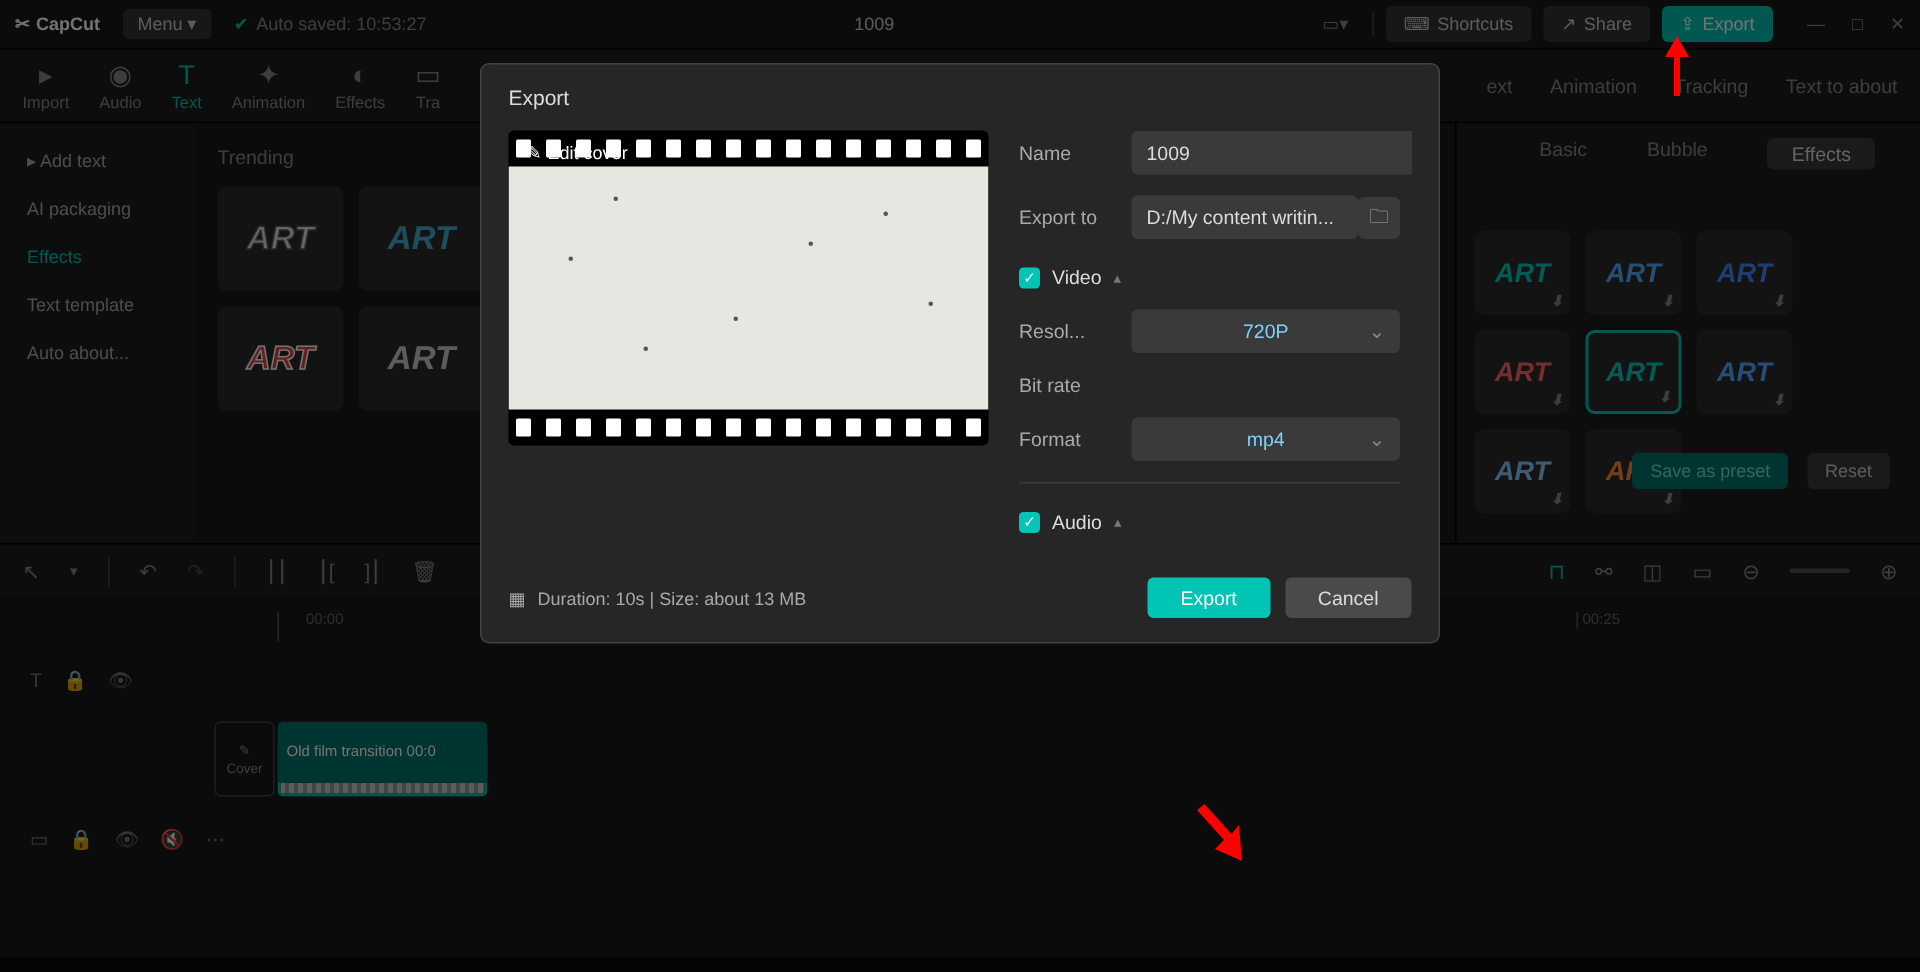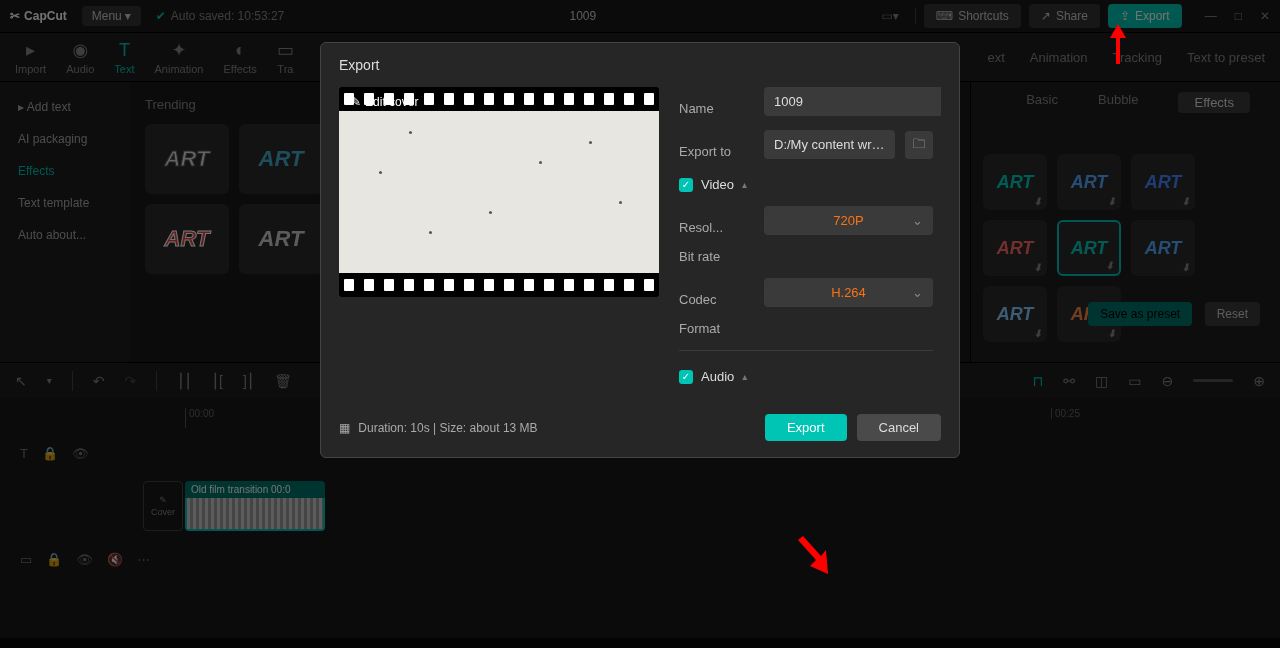--- a/index.html
+++ b/index.html
@@ -31,57 +31,57 @@
 .sidebar .sb-item.active { color: #00c4b4; }
 .sidebar .sb-item:first-child::before { content: "▸ "; }
 .content { flex: 1; padding: 15px; }
 .content .section-label { color: #888; font-size: 13px; margin-bottom: 12px; }
 .art-grid { display: flex; gap: 10px; flex-wrap: wrap; }
 .art-item { width: 84px; height: 70px; background: #2a2a2a; border-radius: 6px; display: flex; align-items: center; justify-content: center; font-size: 22px; font-weight: 900; font-style: italic; position: relative; }
 .art-item .dl { position: absolute; bottom: 3px; right: 5px; font-size: 10px; color: #888; }
 
 
 .right-panel { width: 310px; background: #1e1e1e; border-left: 1px solid #000; padding: 12px; }
-.right-panel .preset-btn { background: #00736a; color: #000000; padding: 5px 12px; border-radius: 4px; font-size: 12px; display: inline-block; margin-right: 8px; }
+.right-panel .preset-btn { background: #00736a; color: #5eead4; padding: 5px 12px; border-radius: 4px; font-size: 12px; display: inline-block; margin-right: 8px; }
 .right-panel .reset-btn { background: #3a3a3a; color: #ccc; padding: 5px 12px; border-radius: 4px; font-size: 12px; display: inline-block; }
 .right-panel .bottom-btns { position: absolute; right: 20px; top: 302px; }
 
 
 .tl-toolbar { height: 36px; background: #1e1e1e; border-top: 1px solid #000; display: flex; align-items: center; padding: 0 15px; gap: 20px; color: #888; font-size: 14px; }
 .tl-toolbar .sep { width: 1px; height: 20px; background: #444; }
 .tl-toolbar .tlspacer { flex: 1; }
 
 
 .timeline { flex: 1; background: #1a1a1a; padding: 10px 15px; position: relative; height: 240px; }
 .tl-ruler { height: 20px; color: #666; font-size: 10px; display: flex; gap: 160px; padding-left: 170px; }
 .tl-track { display: flex; align-items: center; height: 38px; margin-top: 6px; }
 .tl-track .track-ctrl { width: 170px; display: flex; gap: 14px; color: #777; font-size: 13px; padding-left: 5px; }
 .tl-clip { height: 50px; border-radius: 4px; overflow: hidden; position: relative; }
-.tl-clip .clip-label { position: absolute; top: 0; left: 0; right: 0; background: #00736a; color: #fff; font-size: 10px; padding: 3px 6px; white-space: nowrap; overflow: hidden; }
+.tl-clip .clip-label { position: absolute; top: 0; left: 0; right: 0; background: #00736a; color: #fff; font-size: 10px; padding: 15px 6px; white-space: nowrap; overflow: hidden; }
 .tl-clip .clip-body { margin-top: 15px; height: 35px; background: repeating-linear-gradient(90deg, #ccc 0, #ccc 3px, #999 3px, #999 6px); border: 2px solid #00c4b4; }
 .cover-box { width: 40px; height: 50px; border: 1px solid #444; border-radius: 4px; display: flex; flex-direction: column; align-items: center; justify-content: center; color: #888; font-size: 9px; gap: 2px; margin-left: 128px; }
 
 
 .modal-overlay { position: absolute; inset: 0; background: rgba(0,0,0,0.55); display: flex; align-items: flex-start; justify-content: center; padding-top: 42px; }
 .modal { width: 640px; background: #262626; border-radius: 6px; border: 1px solid #444; display: flex; flex-direction: column; }
 .modal-header { padding: 14px 18px; font-size: 14px; color: #ddd; }
 .modal-body { display: flex; padding: 0 18px; gap: 20px; flex: 1; }
 .modal-left { width: 320px; }
 .preview-box { height: 210px; background: #000; border-radius: 4px; position: relative; overflow: hidden; }
 .film-strip { height: 24px; background: #000; display: flex; justify-content: space-around; align-items: center; }
 .film-strip .hole { width: 10px; height: 12px; background: #fff; border-radius: 1px; }
 .film-frame { height: 162px; background: #e8e6e0; position: relative; }
 .film-frame .speck { position: absolute; width: 3px; height: 3px; background: #555; border-radius: 50%; }
 .edit-cover { position: absolute; top: 8px; left: 12px; color: #fff; font-size: 12px; z-index: 2; display: flex; align-items: center; gap: 4px; }
 .modal-right { flex: 1; font-size: 13px; color: #aaa; max-height: 430px; overflow-y: auto; padding-right: 8px; }
 .modal-right::-webkit-scrollbar { width: 6px; } .modal-right::-webkit-scrollbar-thumb { background: #555; border-radius: 3px; }
-.m-row { display: flex; align-items: flex-end; margin-bottom: 14px; gap: 10px; }
+.m-row { display: flex; align-items: center; margin-bottom: 14px; }
 .m-row .m-label { width: 75px; flex-shrink: 0; overflow: hidden; text-overflow: ellipsis; white-space: nowrap; }
 .m-row .m-input { flex: 1; background: #3a3a3a; border: none; color: #ddd; padding: 7px 10px; border-radius: 4px; font-size: 13px; }
-.m-row .m-select { flex: 1; background: #3a3a3a; color: #f97316; padding: 7px 10px; border-radius: 4px; text-align: center; position: relative; cursor: pointer; }
+.m-row .m-select { flex: 1; background: #3a3a3a; color: #7dd3fc; padding: 7px 10px; border-radius: 4px; text-align: center; position: relative; cursor: pointer; }
 .m-row .m-select::after { content: "⌄"; position: absolute; right: 10px; color: #888; }
 .m-row .folder-btn { width: 28px; height: 28px; background: #3a3a3a; border-radius: 4px; display: flex; align-items: center; justify-content: center; cursor: pointer; }
 .m-section { display: flex; align-items: center; gap: 8px; margin: 18px 0 14px; color: #ddd; }
 .m-section .chk { width: 14px; height: 14px; background: #00c4b4; border-radius: 3px; display: flex; align-items: center; justify-content: center; font-size: 10px; color: #fff; }
 .m-section .caret { color: #777; font-size: 10px; }
 .m-info { color: #888; font-size: 12px; margin: 10px 0 18px; }
 .modal-footer { display: flex; align-items: center; padding: 16px 18px; border-top: none; }
 .modal-footer .duration { color: #aaa; font-size: 12px; display: flex; align-items: center; gap: 8px; }
 .modal-footer .spacer { flex: 1; }
 .modal-footer .btn { padding: 6px 22px; border-radius: 4px; font-size: 13px; cursor: pointer; border: none; }
@@ -154,21 +154,21 @@
       <span>Effects</span>
     </div>
   <div class="tab">
       <span class="ticon">▭</span>
       <span>Tra</span>
     </div>
   <div class="right-tabs">
     <span>ext</span>
     <span>Animation</span>
     <span>Tracking</span>
-    <span>Text to preset</span>
+    <span>Text to about</span>
   </div>
 </div>
 
 <div class="main">
   <div class="sidebar">
     <div class="sb-item">Add text</div>
     <div class="sb-item">AI packaging</div>
     <div class="sb-item active">Effects</div>
     <div class="sb-item">Text template</div>
     <div class="sb-item">Auto about...</div>
@@ -257,21 +257,21 @@
   <span>⚯</span>
   <span>◫</span>
   <span>▭</span>
   <span>⊖</span>
   <span style="width:40px;height:3px;background:#555;border-radius:2px;display:inline-block"></span>
   <span>⊕</span>
 </div>
 
 <div class="timeline">
   <div class="tl-ruler">
-    <span style="border-left:1px solid #555;padding-left:3px">00:00</span>
+    <span style="border-left:1px solid #555;padding-left:18px">00:00</span>
     <span style="position:absolute;right:200px;border-left:1px solid #555;padding-left:3px">00:25</span>
   </div>
   <div class="tl-track">
     <div class="track-ctrl">
       <span>T</span>
       <span>🔒</span>
       <span>👁</span>
     </div>
   </div>
   <div class="tl-track" style="height:56px">
@@ -370,25 +370,22 @@
           <span class="caret">▴</span>
         </div>
         <div class="m-row">
           <div class="m-label">Resol...</div>
           <div class="m-select">720P</div>
         </div>
         <div class="m-row">
           <div class="m-label">Bit rate</div>
         </div>
         <div class="m-row">
-          <div class="m-label">Codec</div>
-          <div class="m-select">H.264</div>
-        </div>
-        <div class="m-row">
           <div class="m-label">Format</div>
+          <div class="m-select">mp4</div>
         </div>
         <div style="height:1px;background:#3a3a3a;margin-bottom:8px"></div>
         <div class="m-section">
           <div class="chk">✓</div>
           <span>Audio</span>
           <span class="caret">▴</span>
         </div>
       </div>
     </div>
     <div class="modal-footer">

